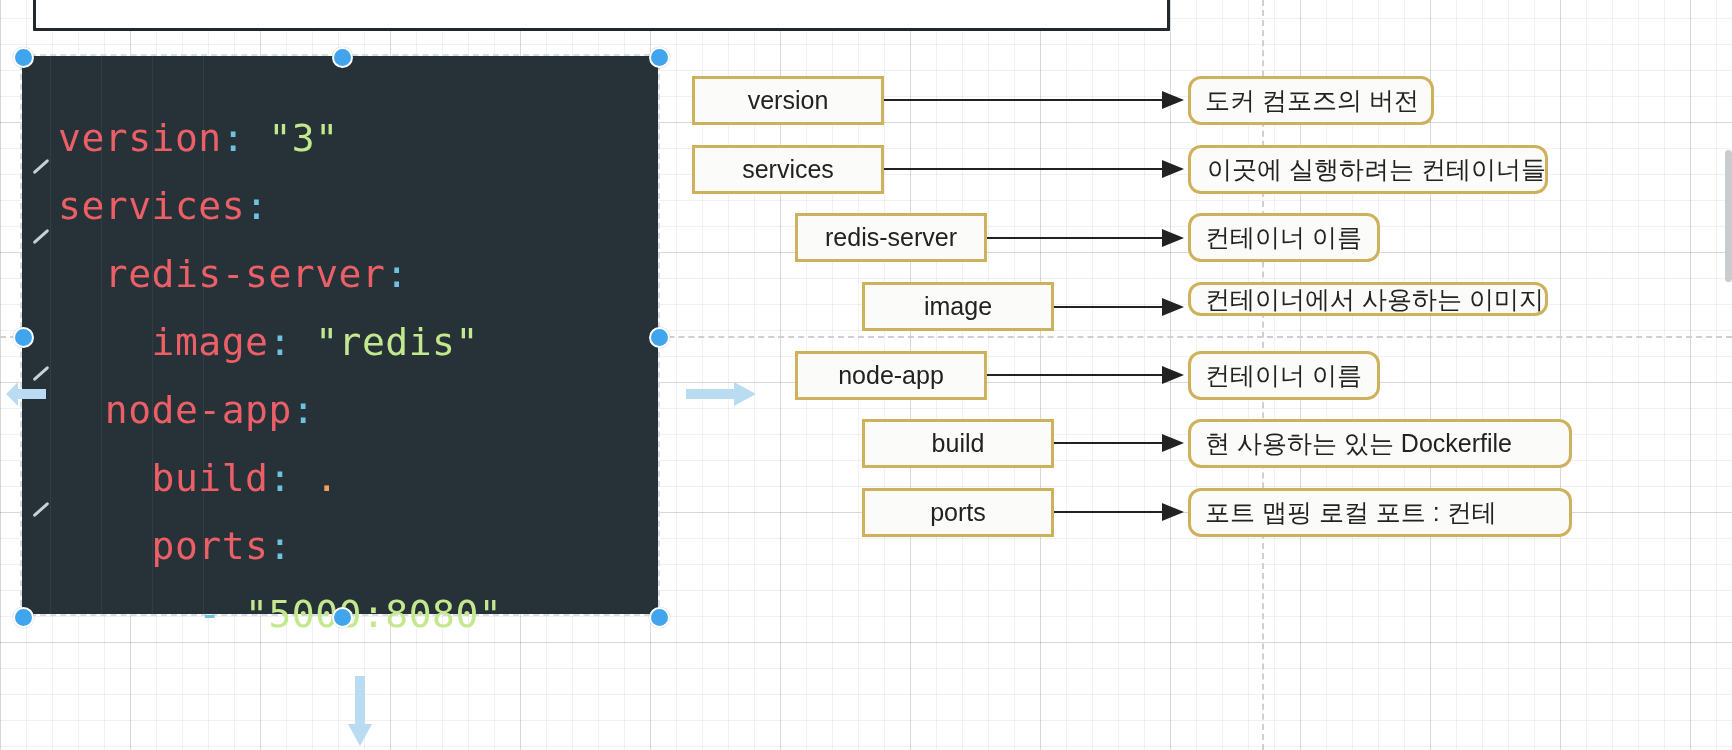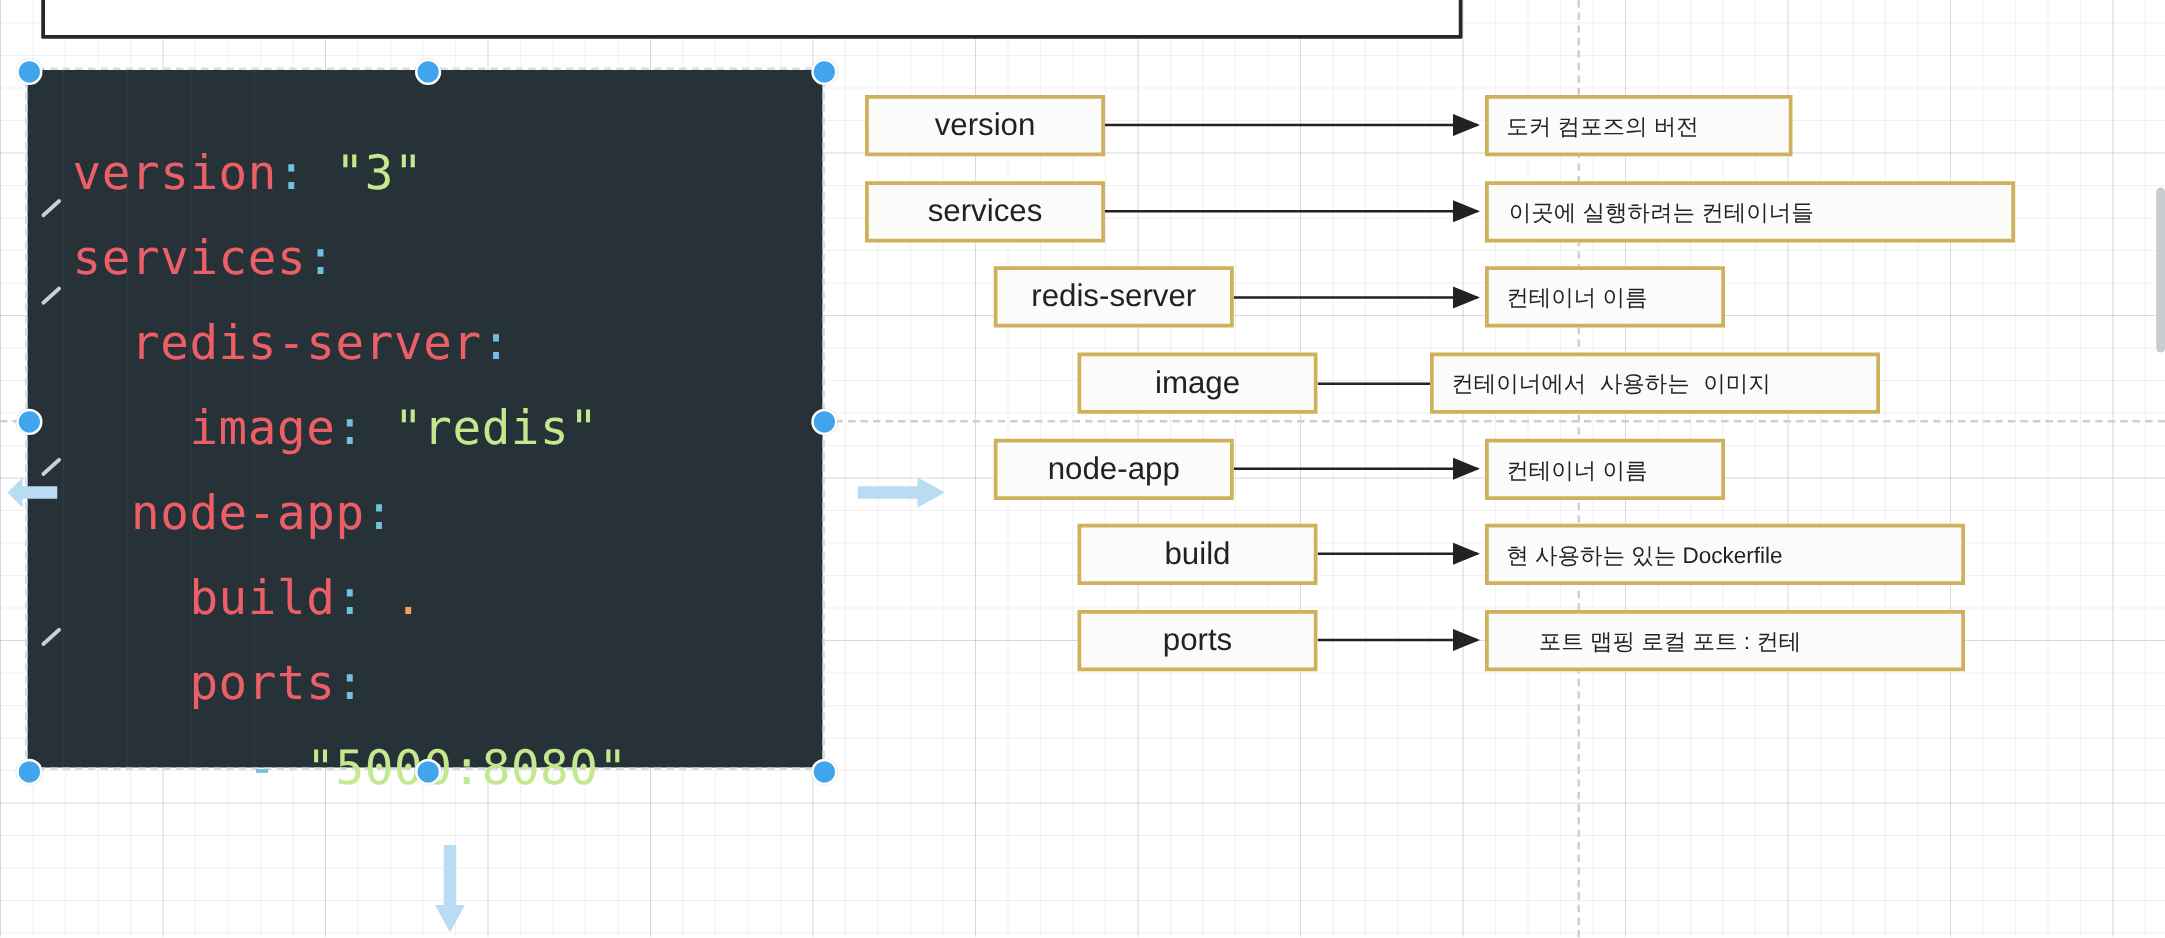--- a/index.html
+++ b/index.html
@@ -81,21 +81,21 @@
     position:absolute;
     background:#fbfbfa;
     border:3px solid #cfb15c;
     box-sizing:border-box;
     display:flex;align-items:center;justify-content:center;
     color:#222;
     font-size:25px;
     white-space:nowrap;
   }
   .node.desc{justify-content:flex-start;padding-left:14px;overflow:hidden;}
-  .node.ko{font-size:18px;}
+  .node.ko{font-size:25px;border-radius:13px;}
 
   
   #links{position:absolute;inset:0;pointer-events:none;}
 
   
   #scroll-sliver{
     position:absolute;right:0px;top:150px;width:7px;height:132px;
     background:#c9ccce;border-radius:4px;
   }
   
@@ -185,21 +185,21 @@
 
   <div class="node" style="left:692px;top:76px;width:192px;height:49px;">version</div>
   <div class="node" style="left:692px;top:145px;width:192px;height:49px;">services</div>
   <div class="node" style="left:795px;top:213px;width:192px;height:49px;">redis-server</div>
   <div class="node" style="left:862px;top:282px;width:192px;height:49px;">image</div>
   <div class="node" style="left:795px;top:351px;width:192px;height:49px;">node-app</div>
   <div class="node" style="left:862px;top:419px;width:192px;height:49px;">build</div>
   <div class="node" style="left:862px;top:488px;width:192px;height:49px;">ports</div>
 
   <div class="node desc ko" style="left:1188px;top:76px;width:246px;height:49px;">도커 컴포즈의 버전</div>
-  <div class="node desc ko" style="left:1188px;top:145px;width:424px;height:49px;padding-left:16px;">이곳에 실행하려는 컨테이너들</div>
+  <div class="node desc ko" style="left:1188px;top:145px;width:360px;height:49px;padding-left:16px;">이곳에 실행하려는 컨테이너들</div>
   <div class="node desc ko" style="left:1188px;top:213px;width:192px;height:49px;">컨테이너 이름</div>
-  <div class="node desc ko" style="left:1144px;top:282px;width:360px;height:49px;font-family:Liberation Mono, monospace;">컨테이너에서 사용하는 이미지</div>
+  <div class="node desc ko" style="left:1188px;top:282px;width:360px;height:34px;">컨테이너에서 사용하는 이미지</div>
   <div class="node desc ko" style="left:1188px;top:351px;width:192px;height:49px;">컨테이너 이름</div>
   <div class="node desc ko" style="left:1188px;top:419px;width:384px;height:49px;">현 사용하는 있는 Dockerfile</div>
-  <div class="node desc ko" style="left:1188px;top:488px;width:384px;height:49px;padding-left:40px;">포트 맵핑  로컬 포트 : 컨테</div>
+  <div class="node desc ko" style="left:1188px;top:488px;width:384px;height:49px;padding-left:14px;">포트 맵핑  로컬 포트 : 컨테</div>
 
   <div id="scroll-sliver"></div>
 </div>
 
 </body></html>

